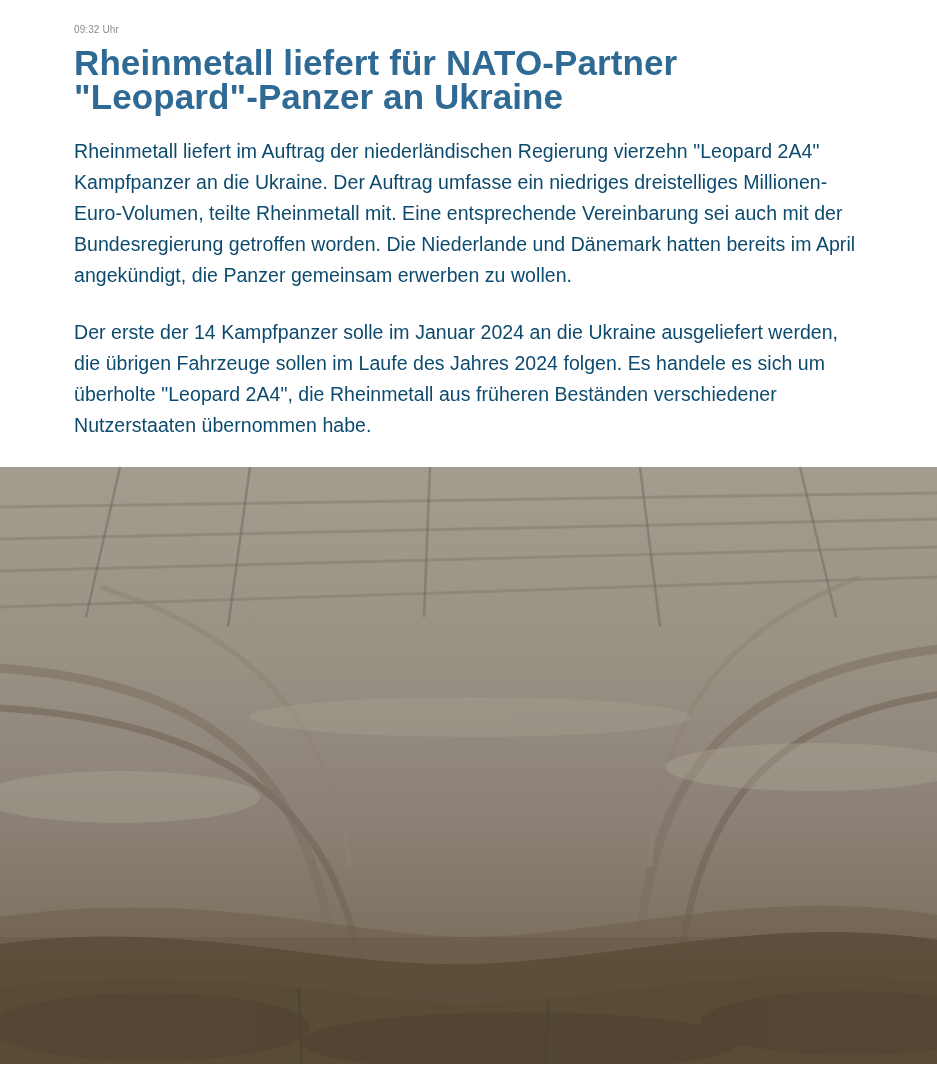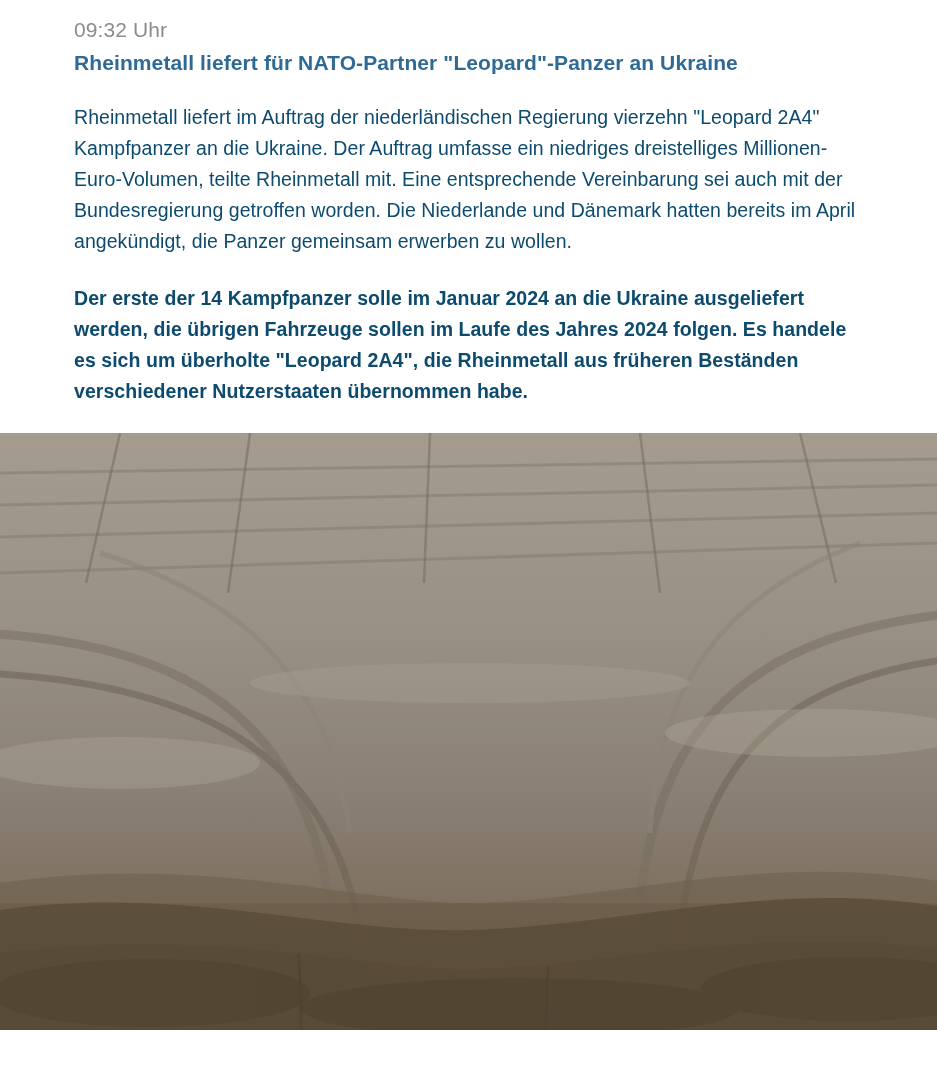--- a/index.html
+++ b/index.html
@@ -23,48 +23,47 @@
     display: flex;
     flex-direction: column;
   }
 
   .article-body {
     padding: 20px 74px 0 74px;
     box-sizing: border-box;
   }
 
   .timestamp {
-    font-size: 21px;
+    font-size: 10px;
     line-height: 20px;
     color: #8c8c8c;
     letter-spacing: 0.1px;
     margin: 0 0 6px 0;
   }
 
   .headline {
-    font-size: 21px;
+    font-size: 35px;
     line-height: 34px;
     font-weight: 600;
     color: #2e6a94;
     letter-spacing: 0.1px;
     margin: 0 0 22px 0;
     max-width: 760px;
   }
 
   .paragraph {
     font-size: 19.5px;
     line-height: 31px;
     color: #0c4a6e;
     letter-spacing: 0.05px;
     margin: 0 0 26px 0;
     max-width: 800px;
   }
   .paragraph:last-of-type {
     margin-bottom: 0;
-    font-weight: bold;
   }
 
   
   .photo {
     position: relative;
     width: 937px;
     height: 597px;
     margin-top: 26px;
     overflow: hidden;
     background: #8e877c;

